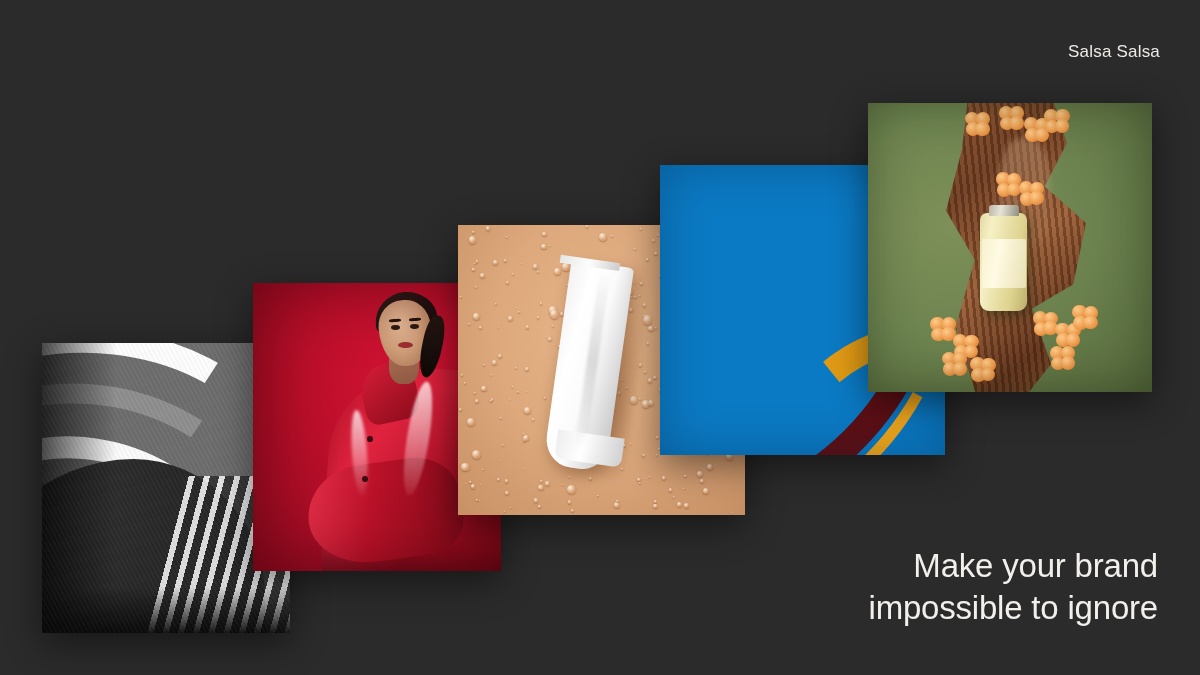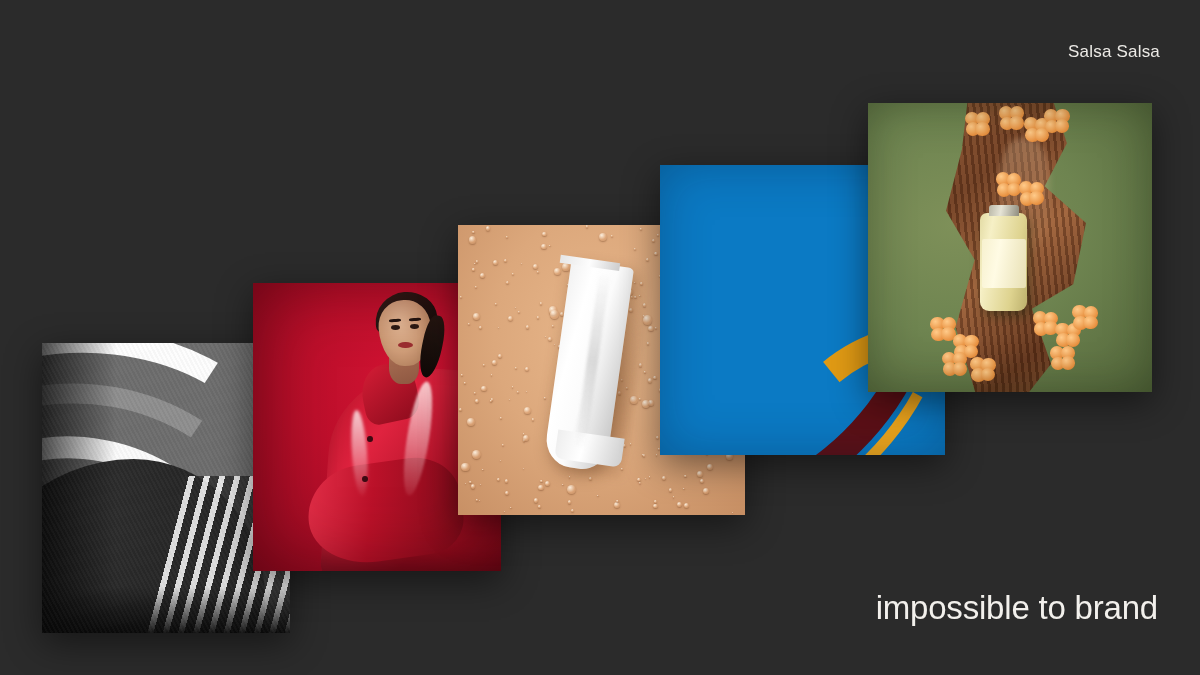--- a/index.html
+++ b/index.html
@@ -735,16 +735,17 @@
           </span>
         </div>
       <div class="bot-bottle"></div>
       <div class="bot-bottle-neck"></div>
       <div class="bot-label"></div>
       <div class="bot-vig"></div>
     </div>
   </div>
 
   <div id="tagline">
-    <span>impossible to brand</span>
+    <span>Make your brand</span>
+    <span>impossible to ignore</span>
   </div>
 
 </div>
 
 </body></html>

